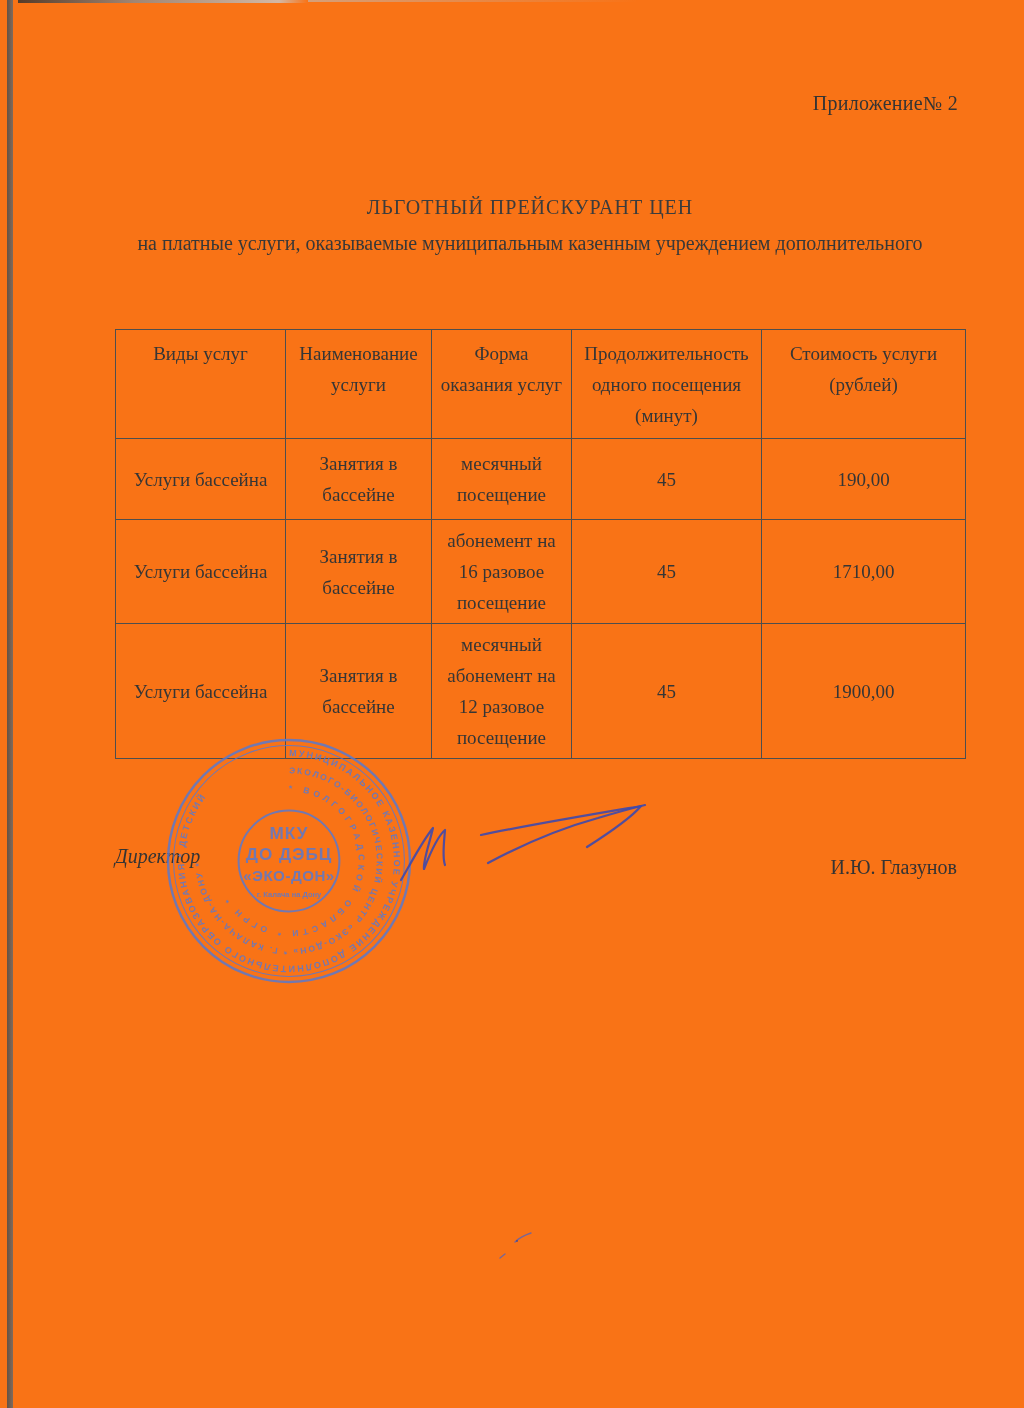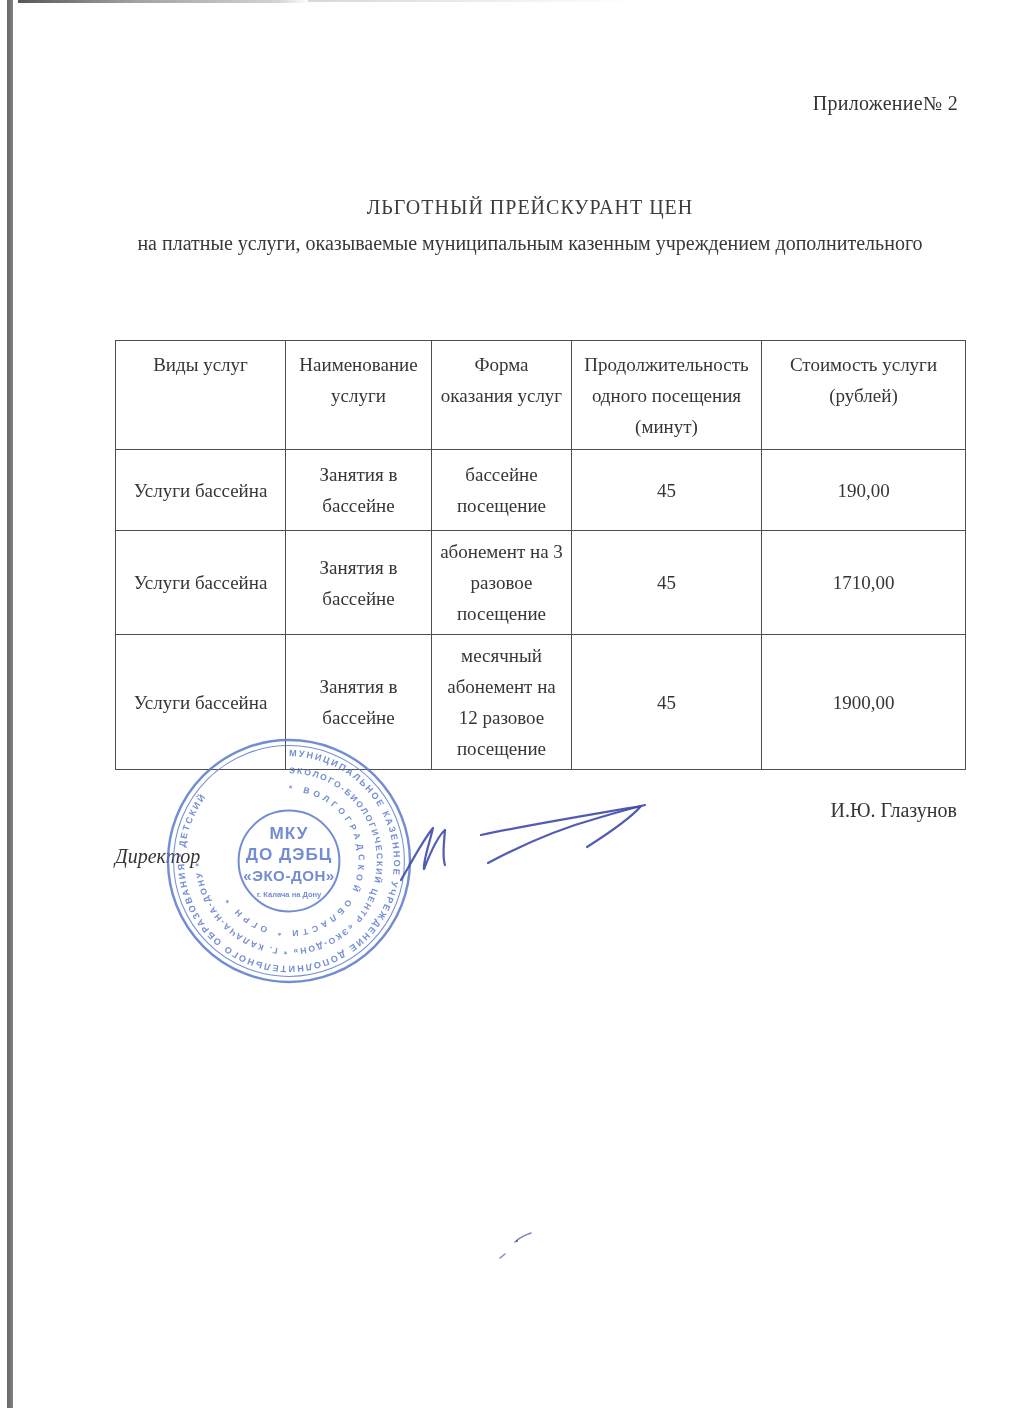--- a/index.html
+++ b/index.html
@@ -4,21 +4,21 @@
 <style>
   html,body{margin:0;padding:0;}
   body{
     background:#e9e9e9;
     font-family:"Liberation Serif","DejaVu Serif",serif;
   }
   .page{
     position:relative;
     width:1024px;height:1408px;
     margin:0 auto;
-    background:#ffffff;
+    background:#f97316;
     overflow:hidden;
     color:#343434;
   }
   
   .scan-strip-left{
     position:absolute;left:7px;top:0;width:6px;height:100%;
     background:linear-gradient(to right,#4c4c4c,#6a6a6a);
     opacity:.85;
   }
   .scan-line-top{
@@ -44,42 +44,42 @@
   .subtitle{
     position:absolute;left:50px;right:14px;top:227px;
     text-align:center;font-size:20px;line-height:33px;
     color:#383838;
   }
   
   .price-table{
     position:absolute;left:115px;top:329px;
     border-collapse:collapse;table-layout:fixed;
     width:850px;
-    font-size:19px;color:#363636;margin-top:11px;
+    font-size:19px;color:#363636;
   }
   .price-table td,.price-table th{
     border:1.6px solid #4e4e4e;
     text-align:center;font-weight:normal;
     padding:4px 8px;
     line-height:31px;
     overflow:hidden;
   }
   .price-table thead th{vertical-align:top;padding-top:8px;height:96px;}
   .price-table tbody td{vertical-align:middle;}
   .row-1 td{height:72px;}
   .row-2 td{height:95px;}
   .row-3 td{height:126px;}
   
   .director-label{
     position:absolute;left:115px;top:845px;
     font-size:20px;
     font-style:italic;
   }
   .director-name{
-    position:absolute;top:799px;right:67px;
+    position:absolute;top:856px;right:67px;
     font-size:20px;
   }
   .stamp{
     position:absolute;left:163px;top:735px;
     width:252px;height:252px;
     opacity:.85;
   }
   .stamp text{fill:#5b79cc;}
   .stamp circle{stroke:#5b79cc;fill:none;}
   .ring-text{
@@ -134,28 +134,28 @@
         <th>Наименование услуги</th>
         <th>Форма оказания услуг</th>
         <th>Продолжительность одного посещения (минут)</th>
         <th>Стоимость услуги (рублей)</th>
       </tr>
     </thead>
     <tbody>
       <tr class="row-1">
         <td>Услуги бассейна</td>
         <td>Занятия в бассейне</td>
-        <td>бассейне посещение</td>
+        <td>месячный посещение</td>
         <td>45</td>
         <td>190,00</td>
       </tr>
       <tr class="row-2">
         <td>Услуги бассейна</td>
         <td>Занятия в бассейне</td>
-        <td>абонемент  на 3 разовое посещение</td>
+        <td>абонемент  на 16 разовое посещение</td>
         <td>45</td>
         <td>1710,00</td>
       </tr>
       <tr class="row-3">
         <td>Услуги бассейна</td>
         <td>Занятия в бассейне</td>
         <td>месячный абонемент на 12 разовое посещение</td>
         <td>45</td>
         <td>1900,00</td>
       </tr>

